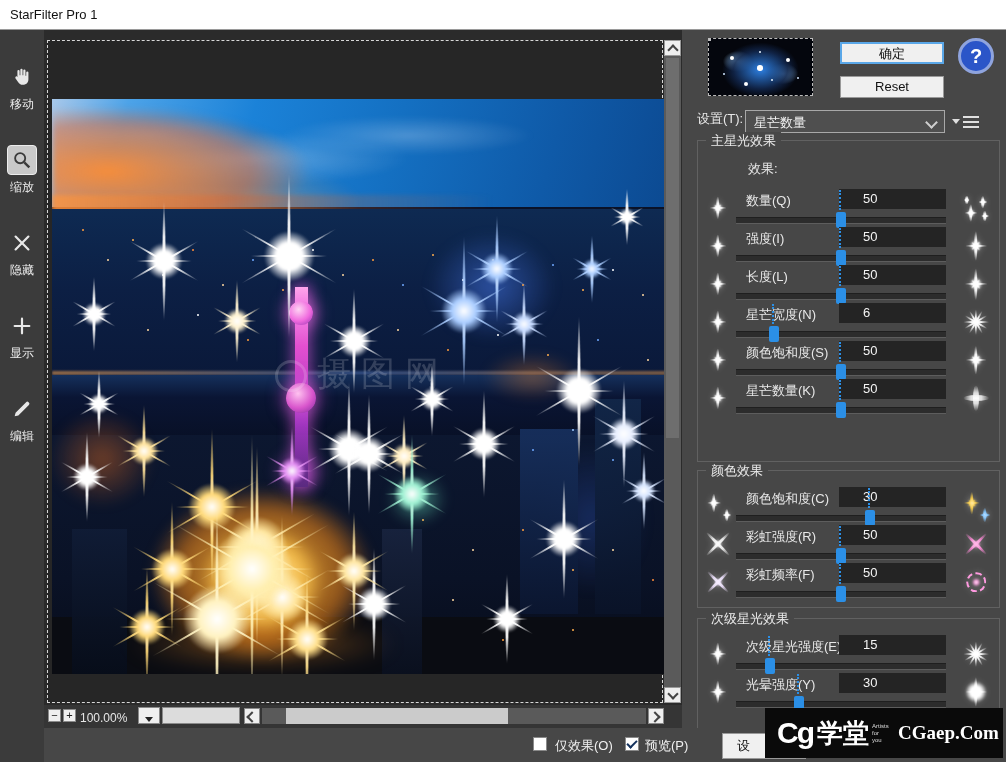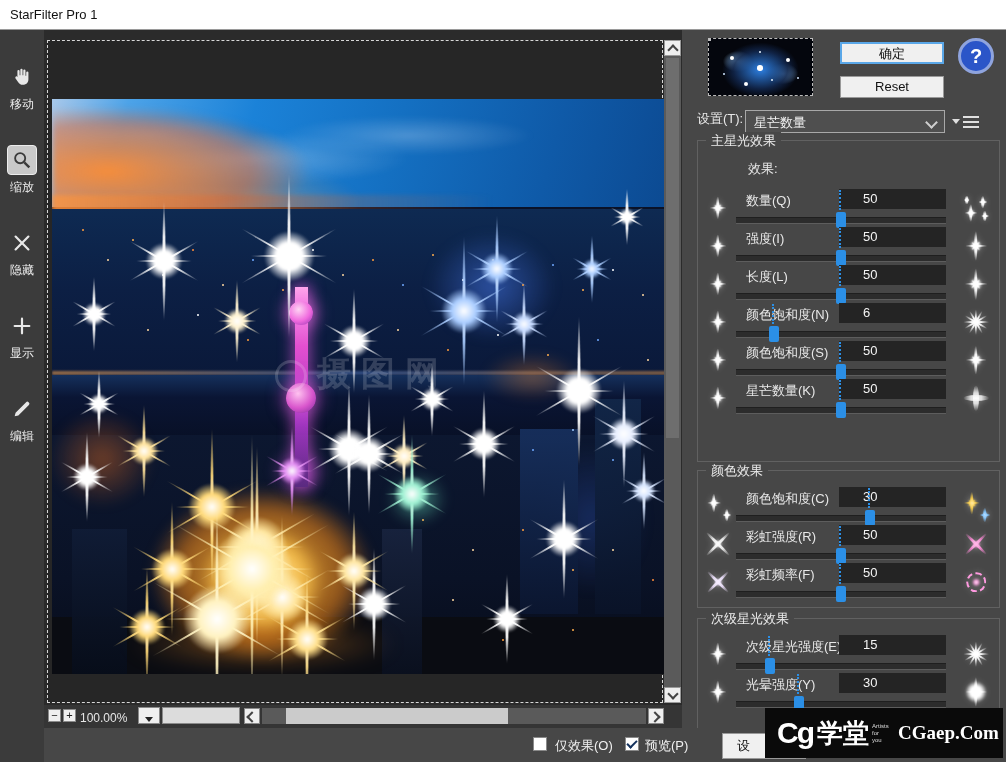--- a/index.html
+++ b/index.html
@@ -74,21 +74,21 @@
     box-shadow:30px 130px #ff9d3d,55px 160px #ffd9a0,80px 140px #ffae4d,110px 175px #ffffff,140px 150px #ff8c3a,
      170px 185px #ffd9a0,200px 160px #6fa8ff,230px 190px #ffae4d,260px 150px #ffffff,290px 175px #ffd9a0,
      320px 160px #ff9d3d,350px 185px #6fa8ff,380px 155px #ffae4d,410px 180px #ffffff,440px 160px #ffd9a0,
      470px 185px #ff9d3d,500px 165px #6fa8ff,530px 190px #ffae4d,560px 170px #ffffff,590px 195px #ffd9a0,
      45px 210px #ff8c3a,95px 230px #ffd9a0,145px 215px #ffffff,195px 240px #ff9d3d,245px 225px #6fa8ff,
      295px 245px #ffae4d,345px 230px #ffd9a0,395px 250px #ff9d3d,445px 235px #ffffff,495px 255px #ffae4d,
      545px 240px #6fa8ff,595px 260px #ffd9a0,370px 420px #ffae4d,420px 450px #ffd9a0,470px 430px #ff9d3d,
      520px 470px #ffae4d,560px 450px #ffd9a0,600px 480px #ff8c3a,400px 500px #ffd9a0,450px 540px #ff9d3d,
      520px 530px #ffae4d,480px 350px #6fa8ff,520px 330px #9cc8ff,560px 360px #6fa8ff;}
   .photo-wm{position:absolute;left:120px;top:252px;width:380px;text-align:center;color:rgba(255,255,255,.17);pointer-events:none;}
-  .photo-wm .l1{font-size:34px;font-weight:bold;letter-spacing:10px;}
+  .photo-wm .l1{font-size:34px;font-weight:normal;letter-spacing:10px;}
   .photo-wm .l2{font-size:24px;letter-spacing:3px;margin-top:6px;}
   .photo-wm .ring{display:inline-block;width:26px;height:26px;border:3px solid rgba(255,255,255,.17);border-radius:50%;
        vertical-align:middle;margin-right:10px;}
   
   .sf{position:absolute;width:0;height:0;pointer-events:none;}
   .sf i{position:absolute;left:50%;top:50%;border-radius:50%;display:block;opacity:.92;
         background:linear-gradient(90deg,transparent,currentColor 30%,#ffffff 50%,currentColor 70%,transparent);}
   .sf .core{position:absolute;left:50%;top:50%;transform:translate(-50%,-50%);border-radius:50%;
         background:radial-gradient(circle,#ffffff 0%,currentColor 38%,transparent 72%);filter:blur(1px);}
   .sf .ring{position:absolute;left:50%;top:50%;transform:translate(-50%,-50%);border-radius:50%;
@@ -677,21 +677,21 @@
             <span class="picwrap">
               <div class="sf" style="color: rgb(255, 255, 255);">
                 <i style="width: 23.4px; height: 2.6px; transform: translate(-50%, -50%) rotate(90deg);"></i>
                 <i style="width: 16.848px; height: 2.2px; transform: translate(-50%, -50%) rotate(0deg);"></i>
                 <i style="width: 9.36px; height: 1.5px; transform: translate(-50%, -50%) rotate(45deg);"></i>
                 <i style="width: 9.36px; height: 1.5px; transform: translate(-50%, -50%) rotate(135deg);"></i>
                 <span class="core" style="width: 8.892px; height: 8.892px;"></span>
               </div>
             </span>
           </span>
-          <span class="slabel">颜色饱和度(N)</span>
+          <span class="slabel">星芒宽度(N)</span>
           <div class="svalue">6</div>
           <div class="strack">
             <div class="sthumb" style="left: calc(18% - 5px);"></div>
           </div>
           <span class="icwrap ic-r">
             <span class="picwrap">
               <div class="sf" style="color: rgb(255, 255, 255);">
                 <i style="width: 25.5px; height: 1.8px; transform: translate(-50%, -50%) rotate(0deg);"></i>
                 <i style="width: 25.5px; height: 1.8px; transform: translate(-50%, -50%) rotate(30deg);"></i>
                 <i style="width: 25.5px; height: 1.8px; transform: translate(-50%, -50%) rotate(60deg);"></i>

